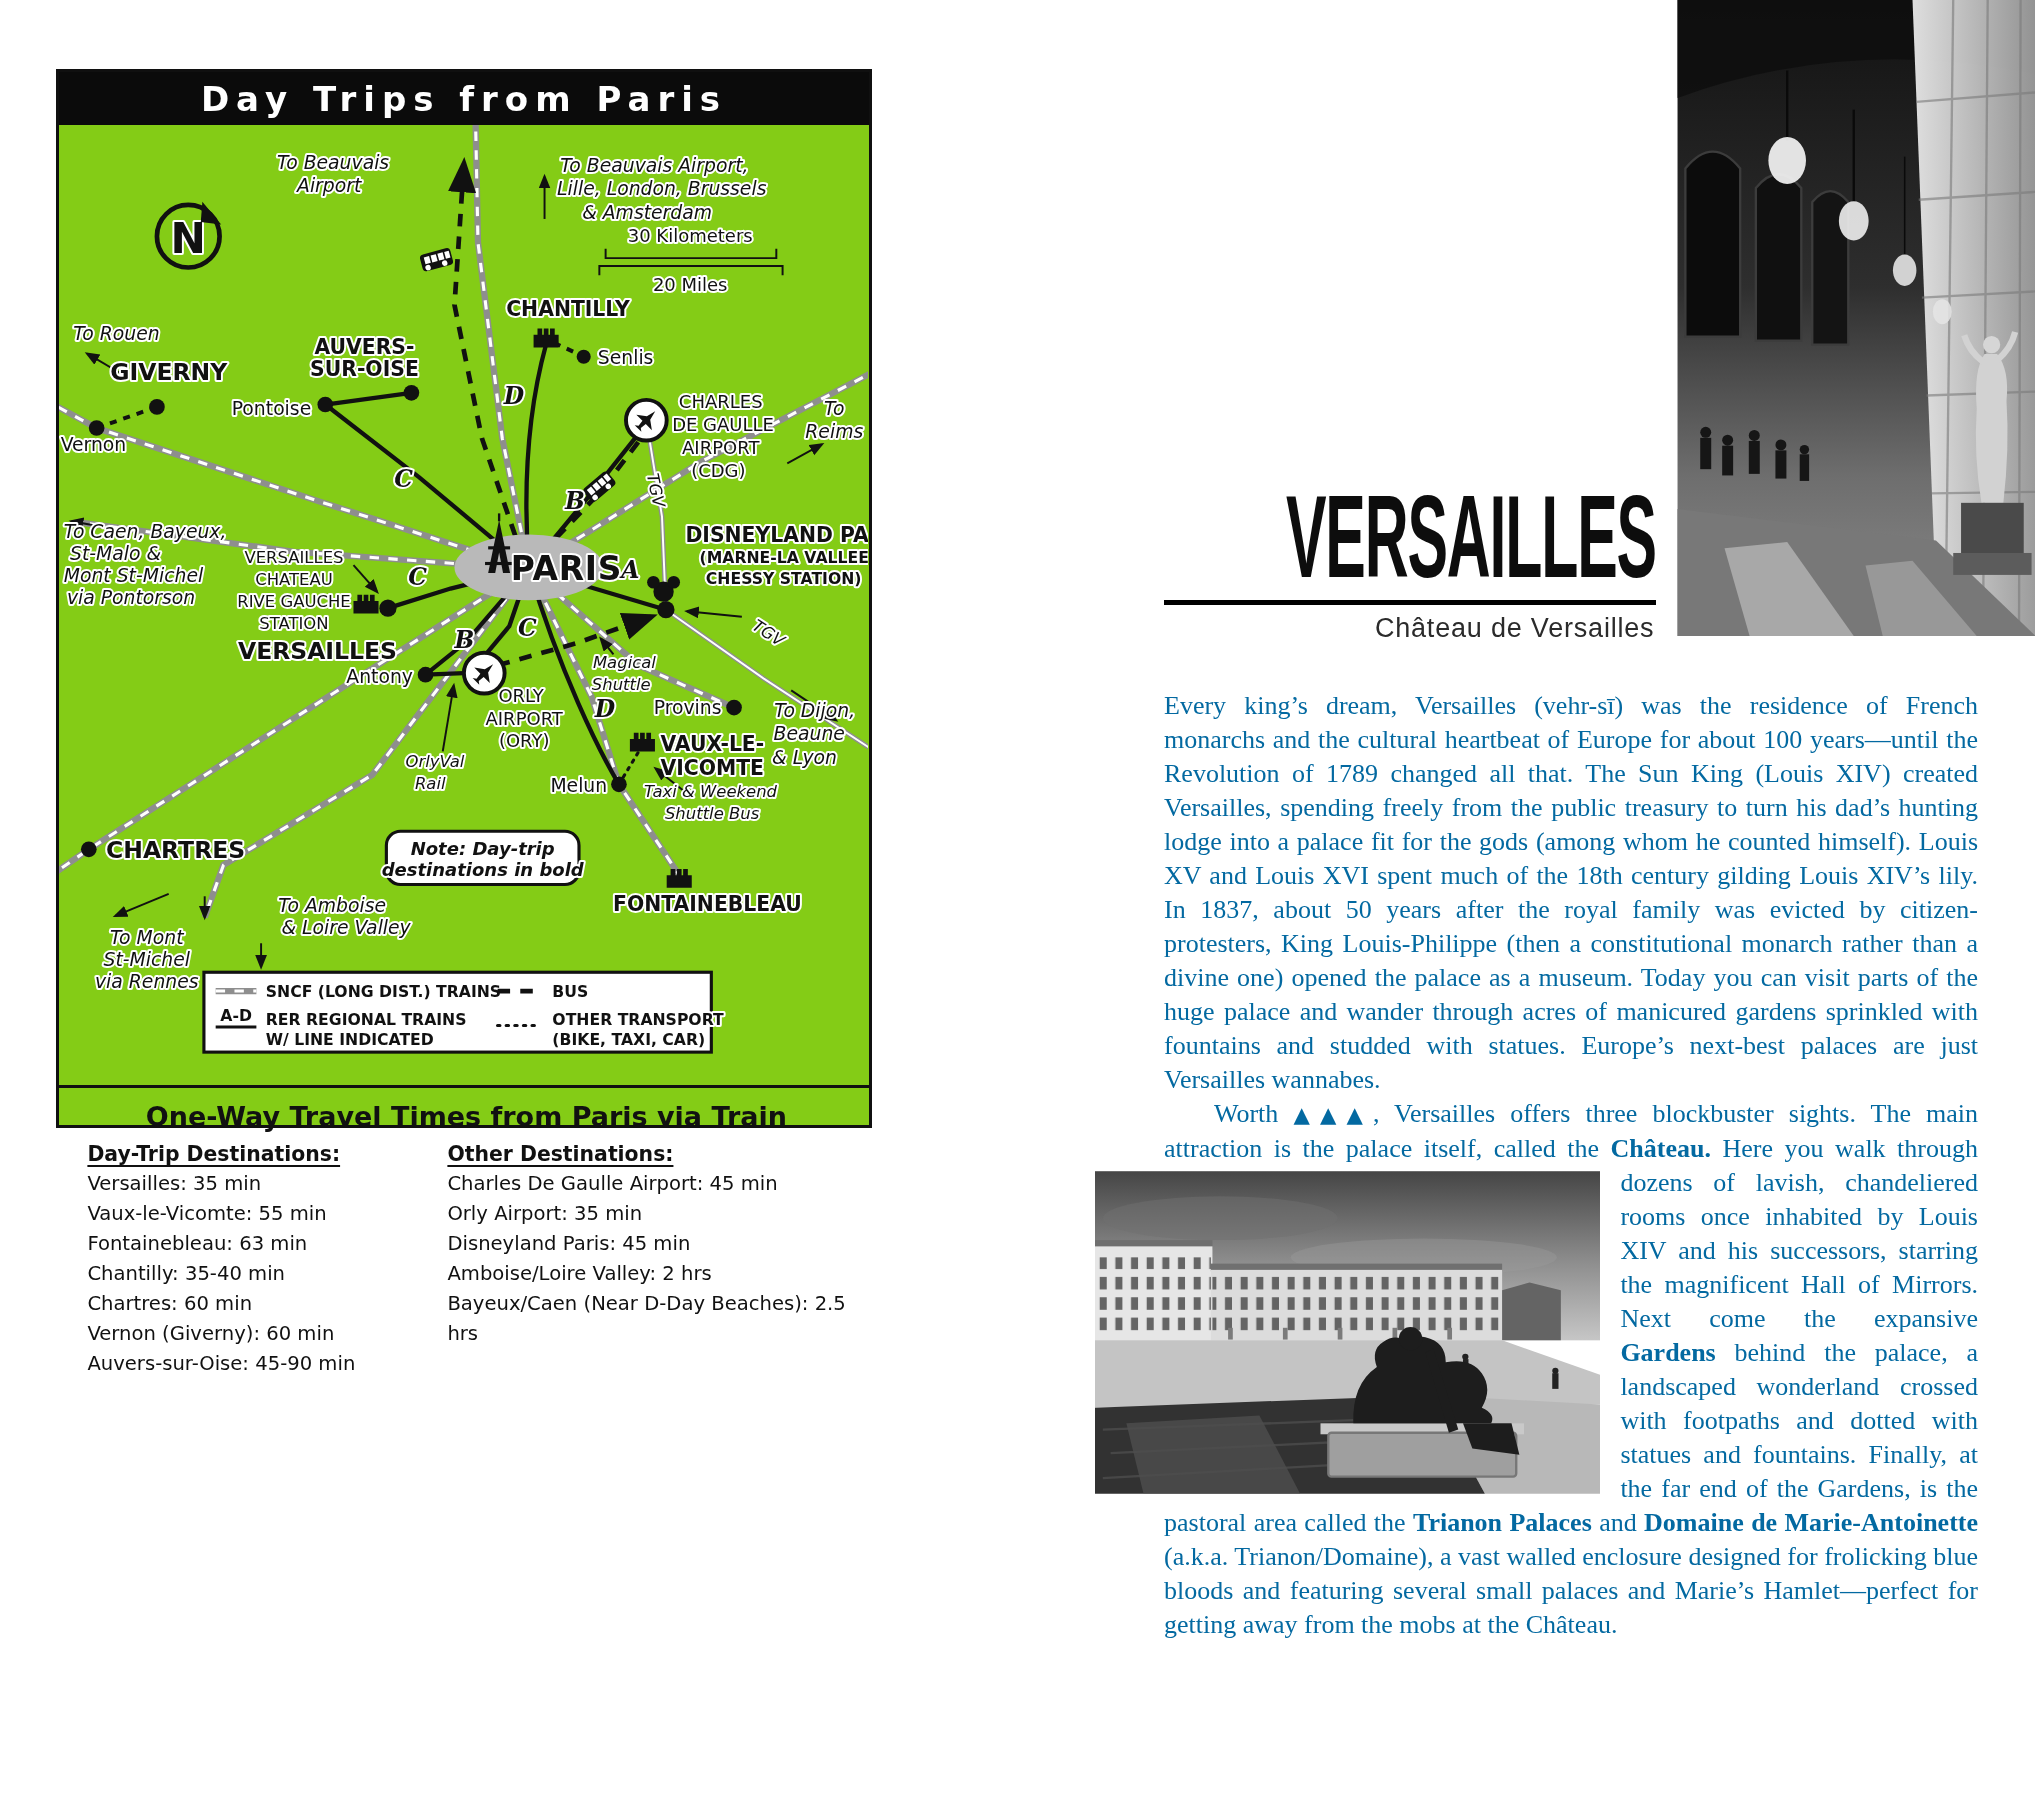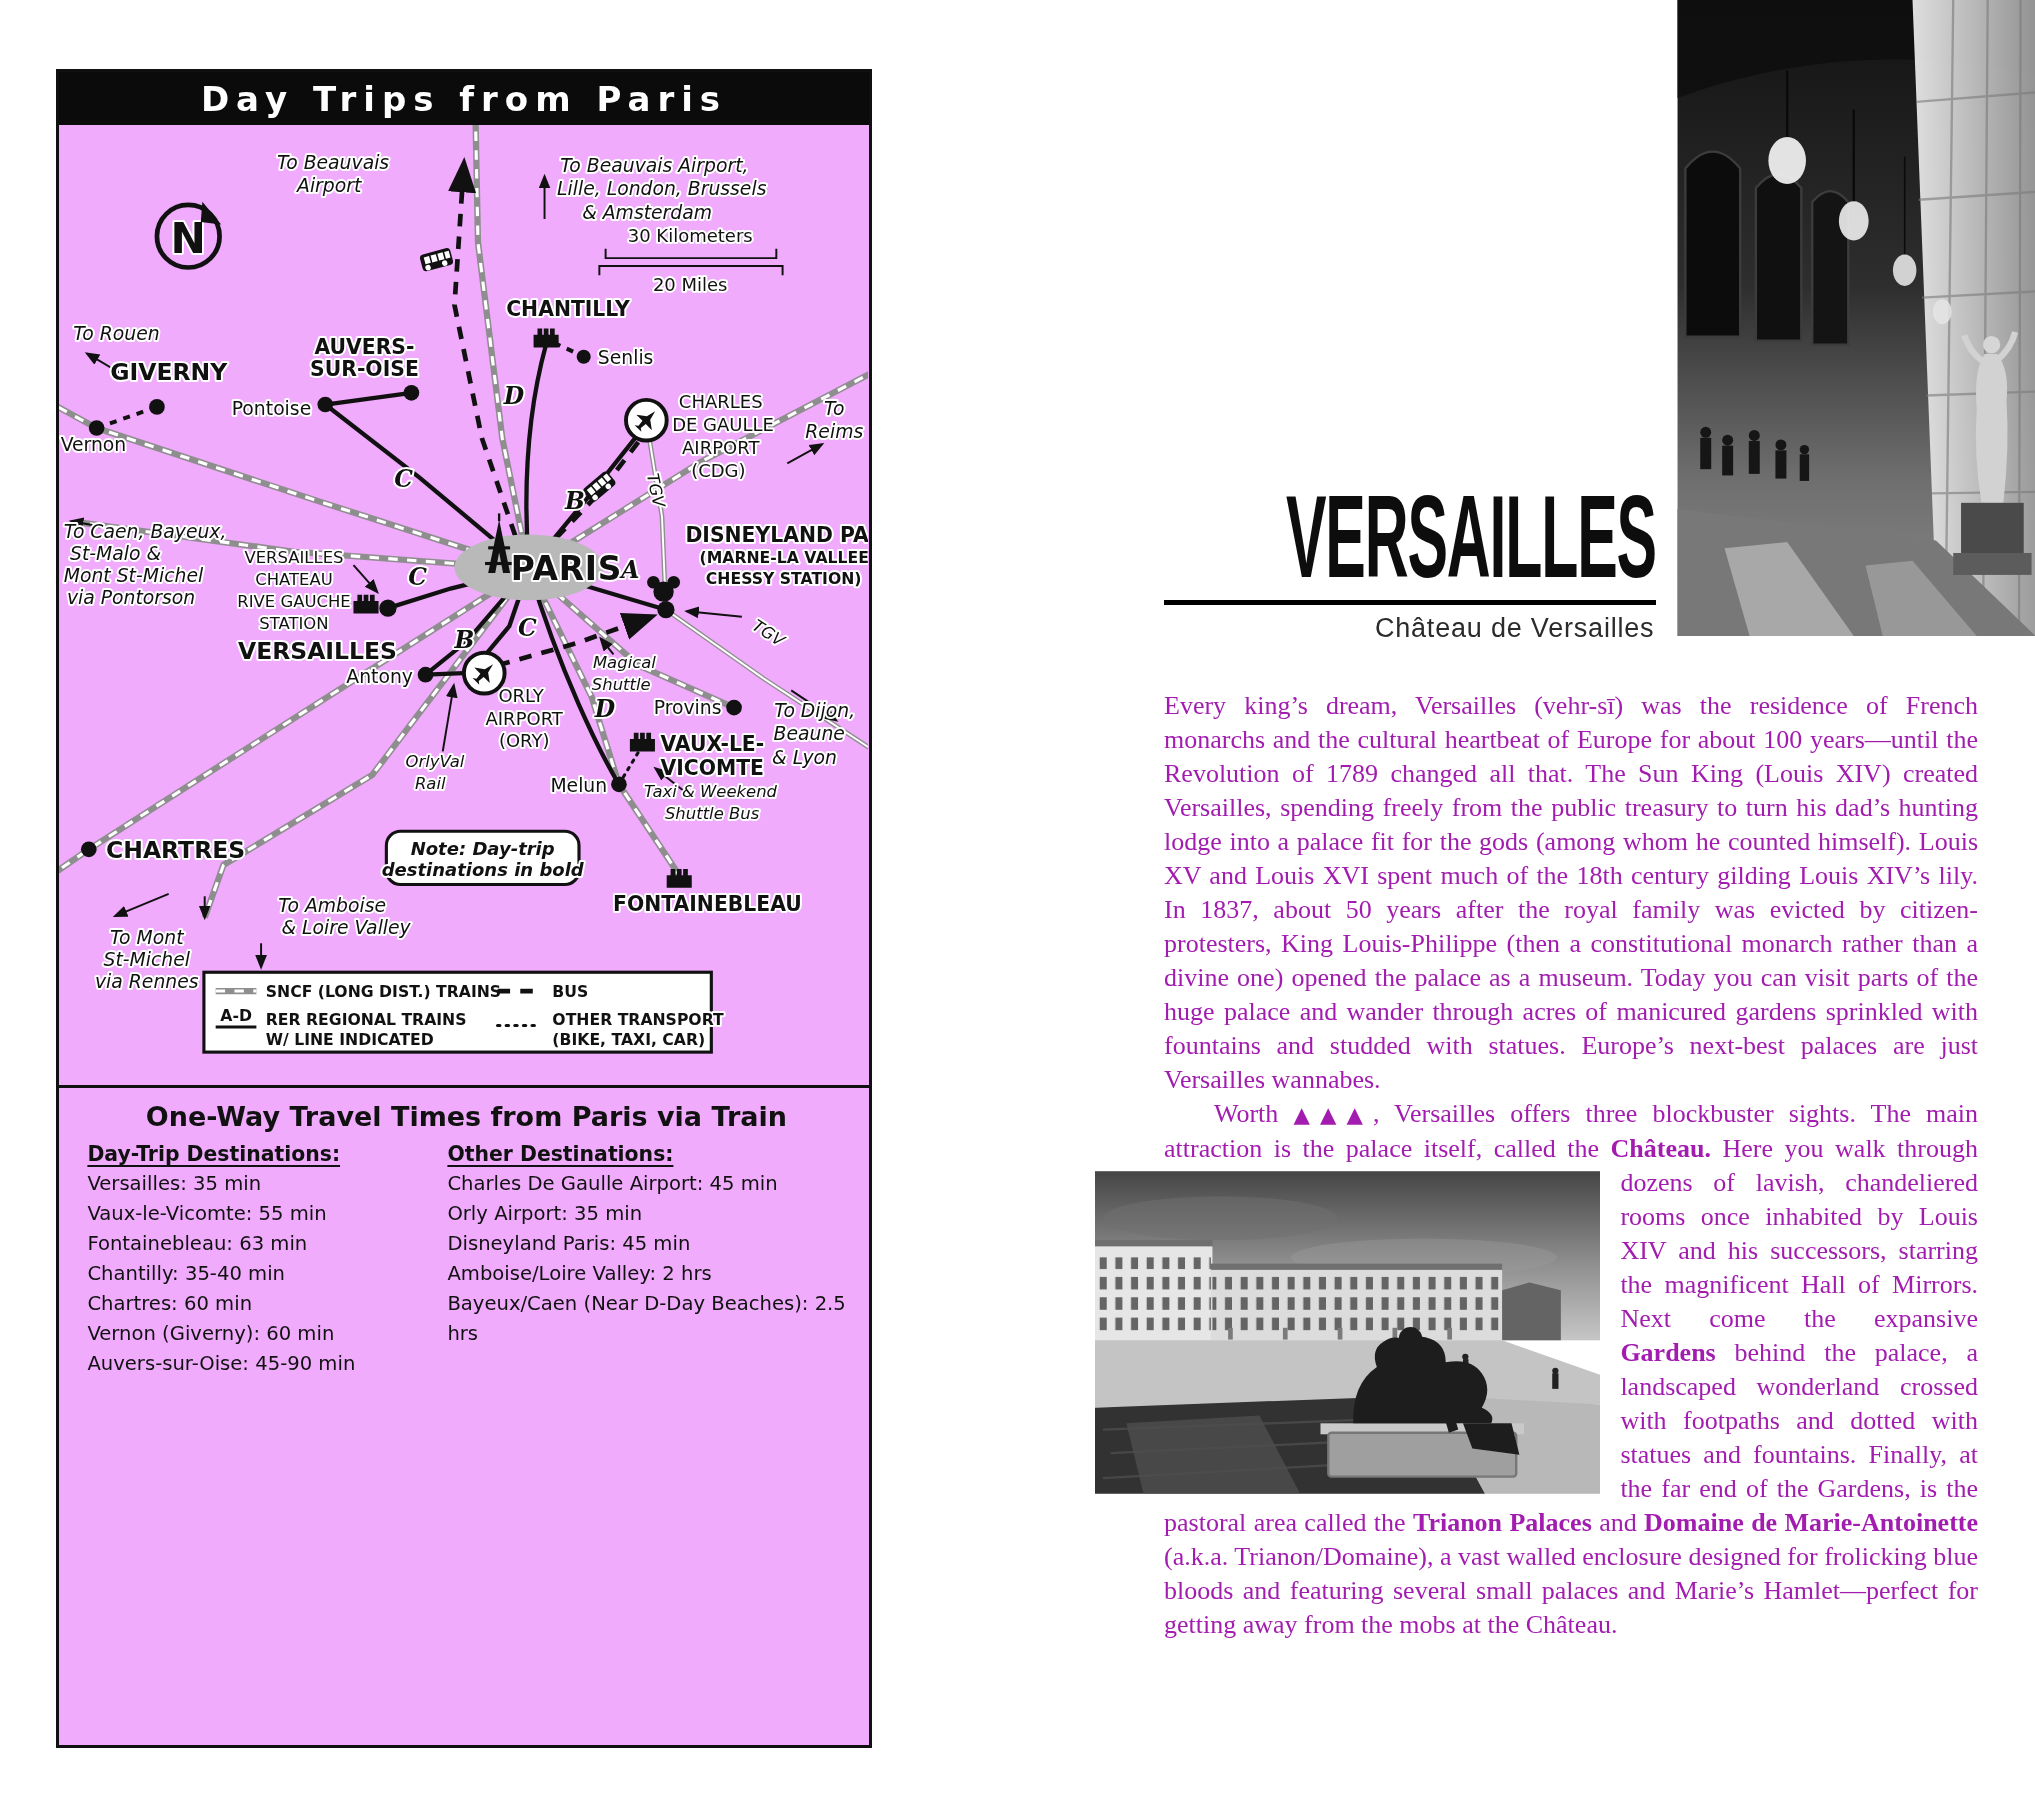--- a/index.html
+++ b/index.html
@@ -1,21 +1,21 @@
 <!DOCTYPE html>
 <html style="font-size:12.5px"><head>
 <meta charset="utf-8">
 <style>
   html,body{margin:0;padding:0;background:#e8e8e8;}
   #page{position:relative;width:2035px;height:1809px;background:#ffffff;overflow:hidden;
         font-family:"Liberation Sans","DejaVu Sans",sans-serif;color:#111;}
 
   
-  .map-box{position:absolute;left:56px;top:69px;width:816px;height:1679px;
-           border:3.9px solid #101010;box-sizing:border-box;background:#f0abfc;}
+  .map-box{position:absolute;left:56px;top:69px;width:816px;height:1059px;
+           border:3.9px solid #101010;box-sizing:border-box;background:#84cc16;}
   .map-title{height:53px;background:#0b0b0b;color:#fff;display:flex;align-items:center;
              justify-content:center;font-weight:bold;font-size:34px;letter-spacing:7px;
              font-family:"DejaVu Sans",sans-serif;}
   .map-svg{position:absolute;left:0;top:53px;width:809px;height:960px;}
 
   
   .mt{font-family:"DejaVu Sans",sans-serif;fill:#111;stroke:#fff;stroke-width:5px;
       paint-order:stroke;stroke-linejoin:round;}
   .b30{font-weight:bold;font-size:30px}
   .b27{font-weight:bold;font-size:26px}
@@ -59,21 +59,21 @@
   .vers-head h1{margin:0;height:116px;display:flex;align-items:flex-end;justify-content:flex-end;
       font-family:"Liberation Sans","DejaVu Sans",sans-serif;font-weight:bold;font-size:117px;
       line-height:1;letter-spacing:-2.3px;transform:scaleX(0.52);transform-origin:100% 100%;
       white-space:nowrap;color:#0d0d0d;}
   .vers-rule{height:5.5px;background:#000;margin-top:4.7px;}
   .vers-sub{margin-top:7.8px;text-align:right;padding-right:1.6px;font-size:27px;
       color:#2b2b2b;letter-spacing:0.8px;font-family:"Liberation Sans",sans-serif;}
 
   .article{position:absolute;left:1164px;top:689px;width:814px;
       font-family:"Liberation Serif","DejaVu Serif",serif;font-size:26px;line-height:34px;
-      text-align:justify;color:#a21caf;}
+      text-align:justify;color:#0369a1;}
   .article p{margin:0;}
   .article .p2{text-indent:50px;}
   .bd{font-weight:bold;}
   .tri{font-family:"DejaVu Sans",sans-serif;font-size:0.82em;letter-spacing:1.6px;}
   .photo2-wrap{float:left;width:505px;height:323px;margin:4.7px 20.4px 7.8px -69px;text-indent:0;}
   .photo2-wrap svg{display:block;width:505px;height:323px;}
 </style>
 </head>
 <body>
 

